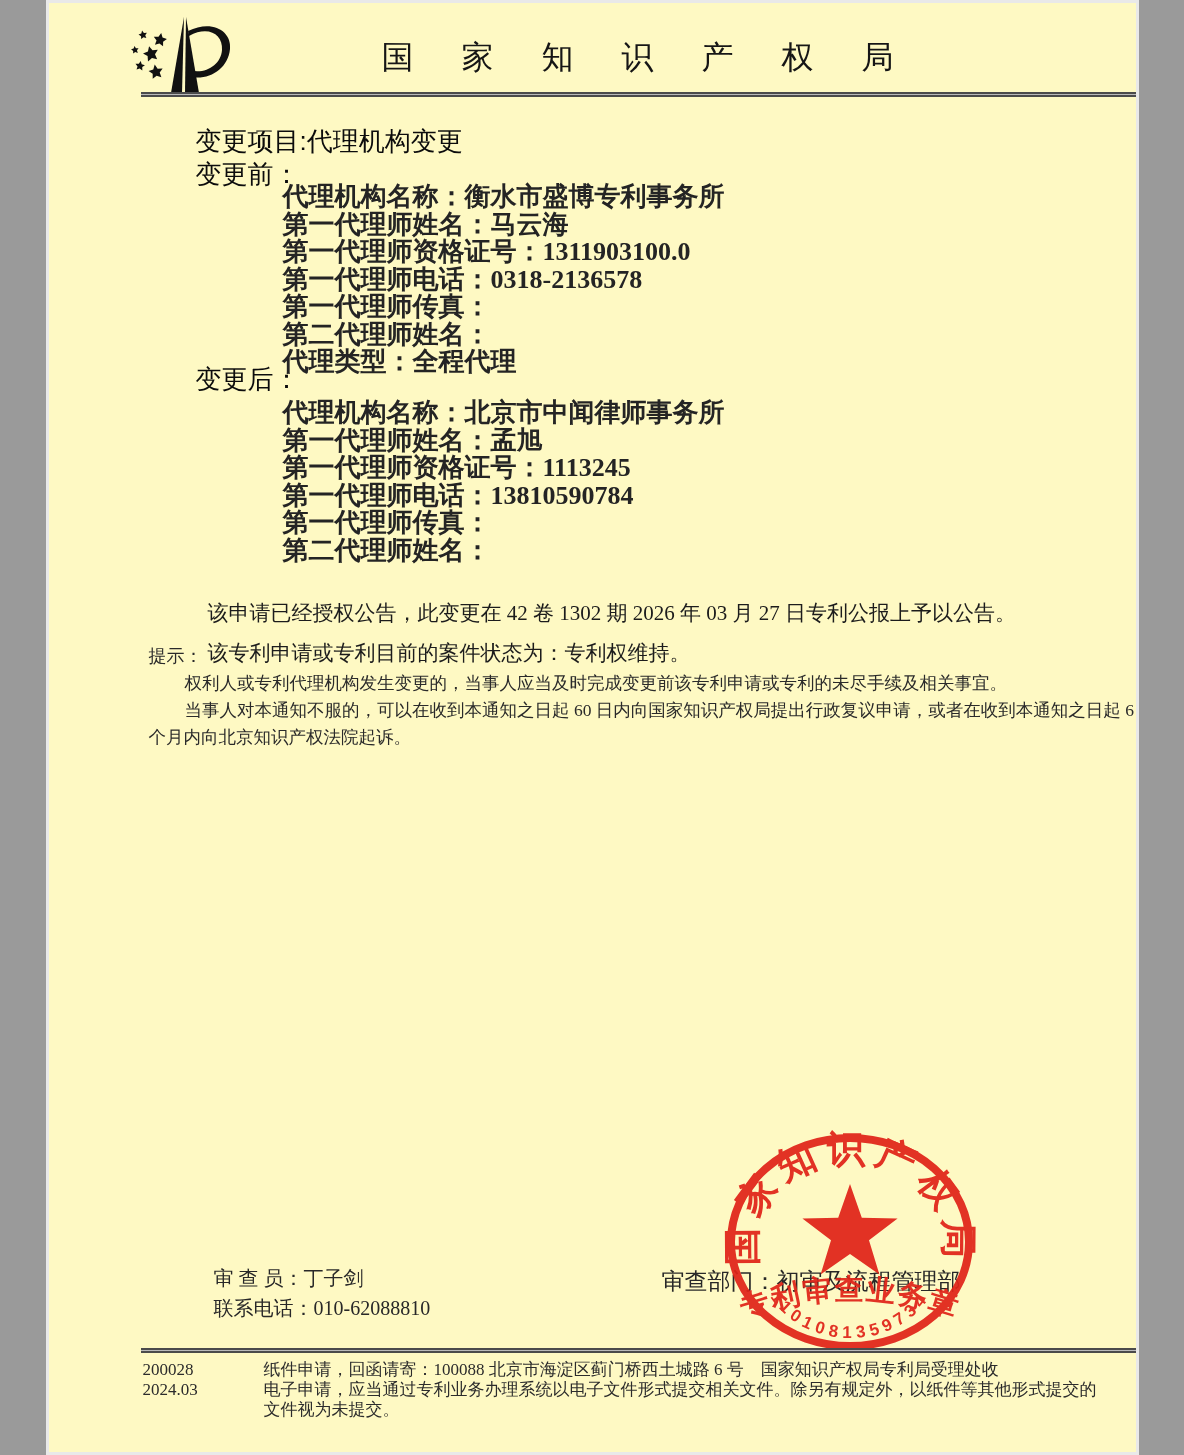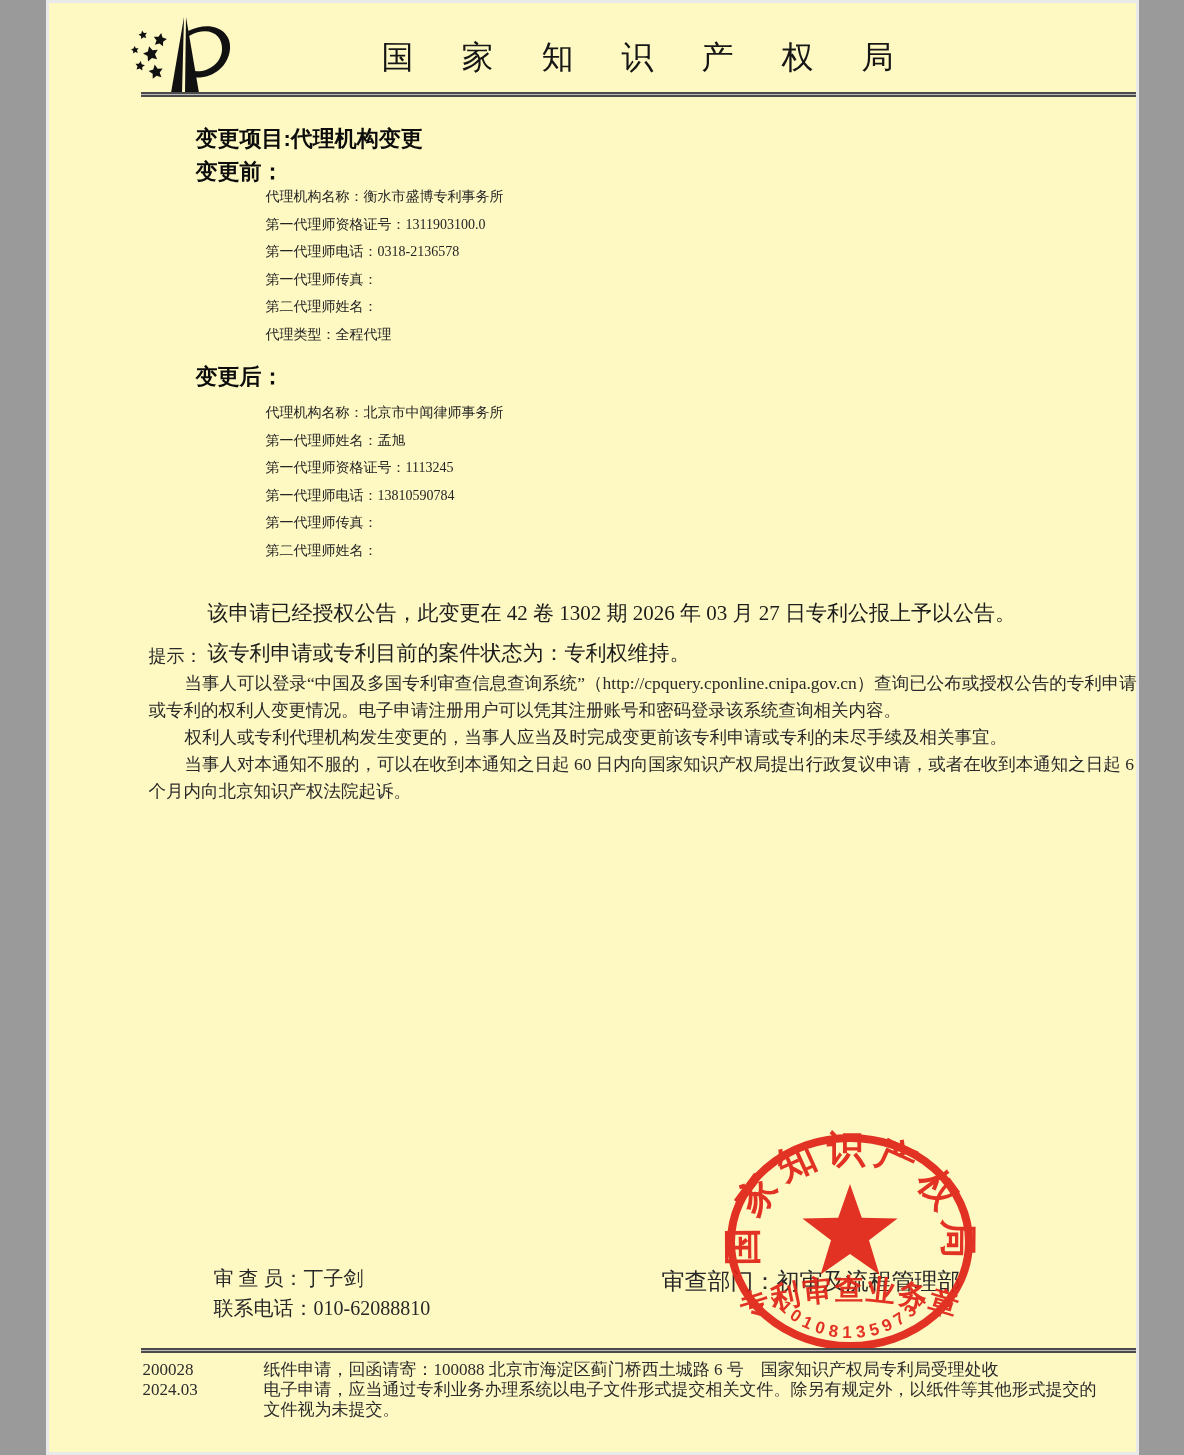--- a/index.html
+++ b/index.html
@@ -26,26 +26,26 @@
   }
   .rule{
     left:95px;width:995px;height:5px;
     background:linear-gradient(to bottom,#4b4b4b 0 34%,#b9b9b9 34% 62%,#4b4b4b 62% 100%);
   }
   .rule-top{top:92px;}
   .rule-bottom{top:1348px;}
   
   .boldline{
     font-family:"Liberation Sans","DejaVu Sans",sans-serif;
-    font-weight:700;font-size:22px;color:#0c0c0c;
+    font-weight:400;font-size:26px;color:#0c0c0c;
   }
   .item-line{left:150px;top:124px;}
   .before-label{left:150px;top:157px;text-align:center;}
   .after-label{left:150px;top:362px;}
-  .fields{left:220px;font-size:14px;line-height:27.5px;color:#242424;}
+  .fields{left:237px;font-size:26px;line-height:27.5px;color:#242424;font-weight:bold;}
   .fields-before{top:183px;}
   .fields-after{top:399px;}
   
   .announce{left:103px;top:588px;width:1000px;font-size:21px;line-height:27.5px;}
   .announce p{margin:12px;text-indent:47px;}
   .tips-label{left:103px;top:644px;font-size:18px;color:#2a2a2a;}
   .tips{left:103px;top:670px;width:992px;font-size:17.5px;line-height:27px;color:#2a2a2a;}
   .tips p{margin:0;text-indent:36px;}
   
   .signoff-left{left:168px;top:1263px;font-size:20px;line-height:30px;color:#282828;}
@@ -80,20 +80,21 @@
   </svg>
 
   <div class="abs title">国 家 知 识 产 权 局</div>
   <div class="abs rule rule-top"></div>
 
   <div class="abs boldline item-line">变更项目:代理机构变更</div>
   <div class="abs boldline before-label">变更前：</div>
 
   <div class="abs fields fields-before">
     <div><span>代理机构名称：</span><span>衡水市盛博专利事务所</span></div>
+    <div><span>第一代理师姓名：</span><span>马云海</span></div>
     <div><span>第一代理师资格证号：</span><span>1311903100.0</span></div>
     <div><span>第一代理师电话：</span><span>0318-2136578</span></div>
     <div><span>第一代理师传真：</span><span></span></div>
     <div><span>第二代理师姓名：</span><span></span></div>
     <div><span>代理类型：</span><span>全程代理</span></div>
   </div>
 
   <div class="abs boldline after-label">变更后：</div>
   <div class="abs fields fields-after">
     <div><span>代理机构名称：</span><span>北京市中闻律师事务所</span></div>
@@ -104,21 +105,20 @@
     <div><span>第二代理师姓名：</span><span></span></div>
   </div>
 
   <div class="abs announce">
     <p>该申请已经授权公告，此变更在 42 卷 1302 期 2026 年 03 月 27 日专利公报上予以公告。</p>
     <p>该专利申请或专利目前的案件状态为：专利权维持。</p>
   </div>
 
   <div class="abs tips-label">提示：</div>
   <div class="abs tips">
-    <p>当事人可以登录“中国及多国专利审查信息查询系统”（http://cpquery.cponline.cnipa.gov.cn）查询已公布或授权公告的专利申请或专利的权利人变更情况。电子申请注册用户可以凭其注册账号和密码登录该系统查询相关内容。</p>
     <p>权利人或专利代理机构发生变更的，当事人应当及时完成变更前该专利申请或专利的未尽手续及相关事宜。</p>
     <p>当事人对本通知不服的，可以在收到本通知之日起 60 日内向国家知识产权局提出行政复议申请，或者在收到本通知之日起 6 个月内向北京知识产权法院起诉。</p>
   </div>
 
   <div class="abs signoff-left">
     <div><span>审 查 员：</span><span>丁子剑</span></div>
     <div><span>联系电话：</span><span>010-62088810</span></div>
   </div>
   <div class="abs signoff-dept">
     <span>审查部门：</span><span>初审及流程管理部</span>

